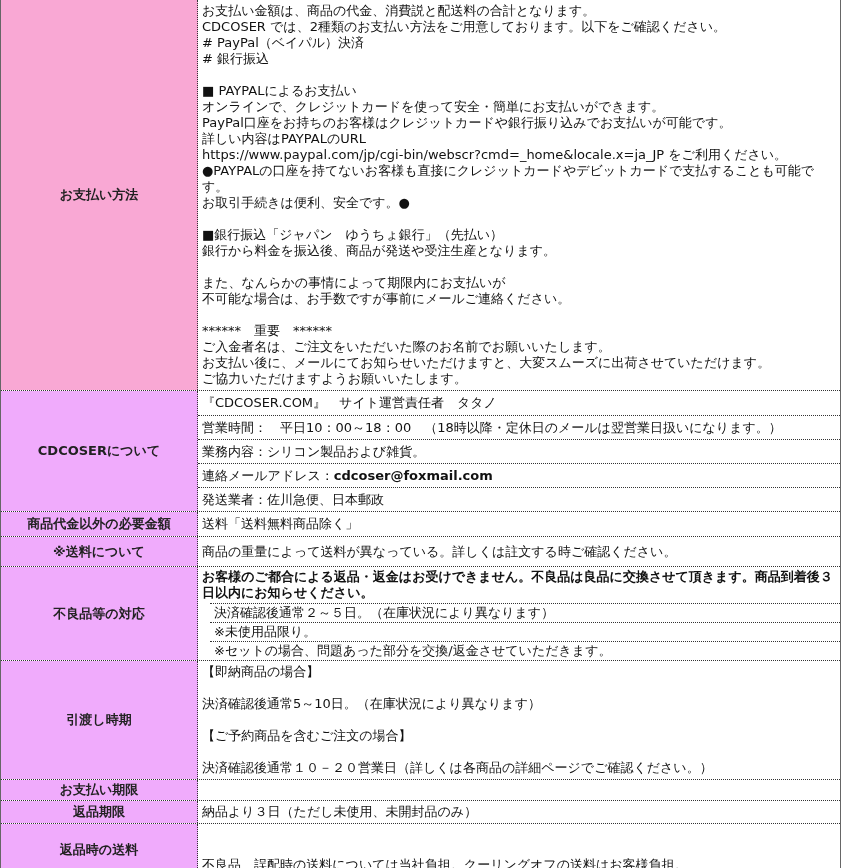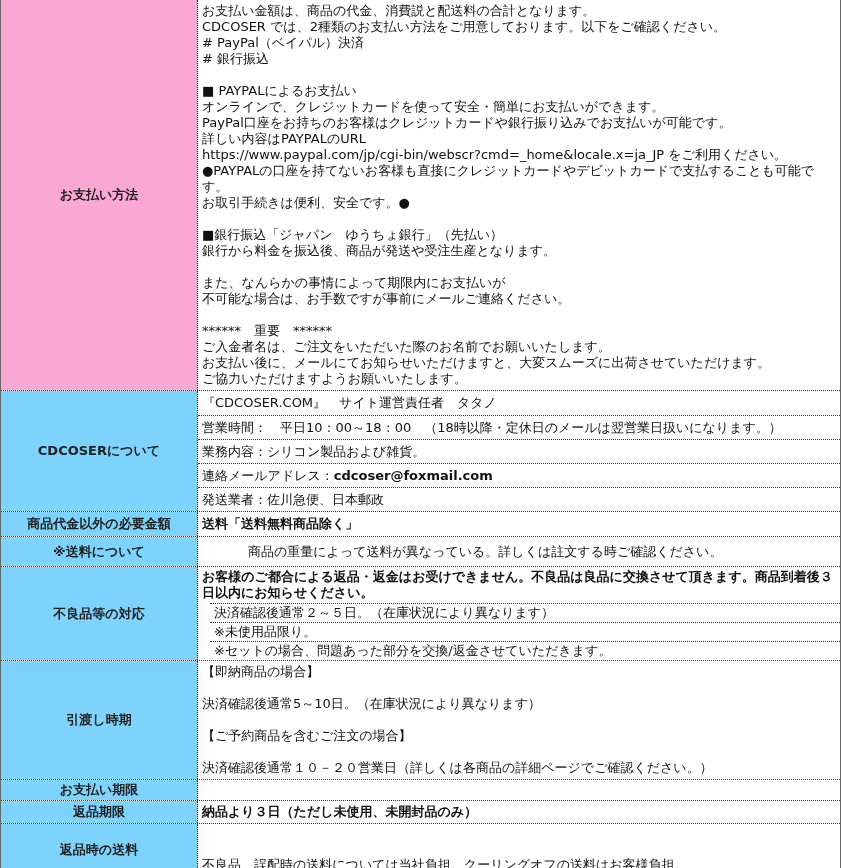--- a/index.html
+++ b/index.html
@@ -19,21 +19,21 @@
     border-bottom: 3px solid #3a3a3a;
     background: #ffffff;
   }
   .row { display: flex; }
   .row + .row { border-top: 1px dotted #333333; }
   .label-cell {
     flex: 0 0 197px;
     width: 197px;
     box-sizing: border-box;
     border-right: 1px dotted #333333;
-    background: #7dd3fc;
+    background: #f0abfc;
     display: flex;
     align-items: center;
     justify-content: center;
     text-align: center;
     font-weight: bold;
     color: #222222;
     padding: 2px 4px;
   }
   .label-cell.white { background: #f9a8d4; }
   .content-cell {
@@ -57,23 +57,23 @@
     display: flex;
     align-items: center;
     min-height: 24px;
   }
   .subrow + .subrow { border-top: 1px dotted #333333; }
   .subrow.slim { min-height: 17px; padding: 1px 4px; margin-left: 12px; }
   .subrow.multiline { display: block; min-height: 0; font-weight: bold; }
   .vcenter { display: flex; align-items: center; }
   .bold { font-weight: bold; }
   .h-payment { min-height: 390px; }
-  .h-extra   { min-height: 24px; font-weight: bold; }
-  .h-shipnote{ min-height: 29px; margin-left: 46px; }
-  .h-return  { min-height: 21px; font-weight: bold; }
+  .h-extra   { min-height: 24px; }
+  .h-shipnote{ min-height: 29px; }
+  .h-return  { min-height: 21px; }
   .h-retship { min-height: 19px; margin-top: 30px; }
 </style>
 </head>
 <body>
 
 <div class="info-table">
 
   <div class="row">
     <div class="label-cell white">お支払い方法</div>
     <div class="content-cell pre h-payment">お支払い金額は、商品の代金、消費説と配送料の合計となります。

